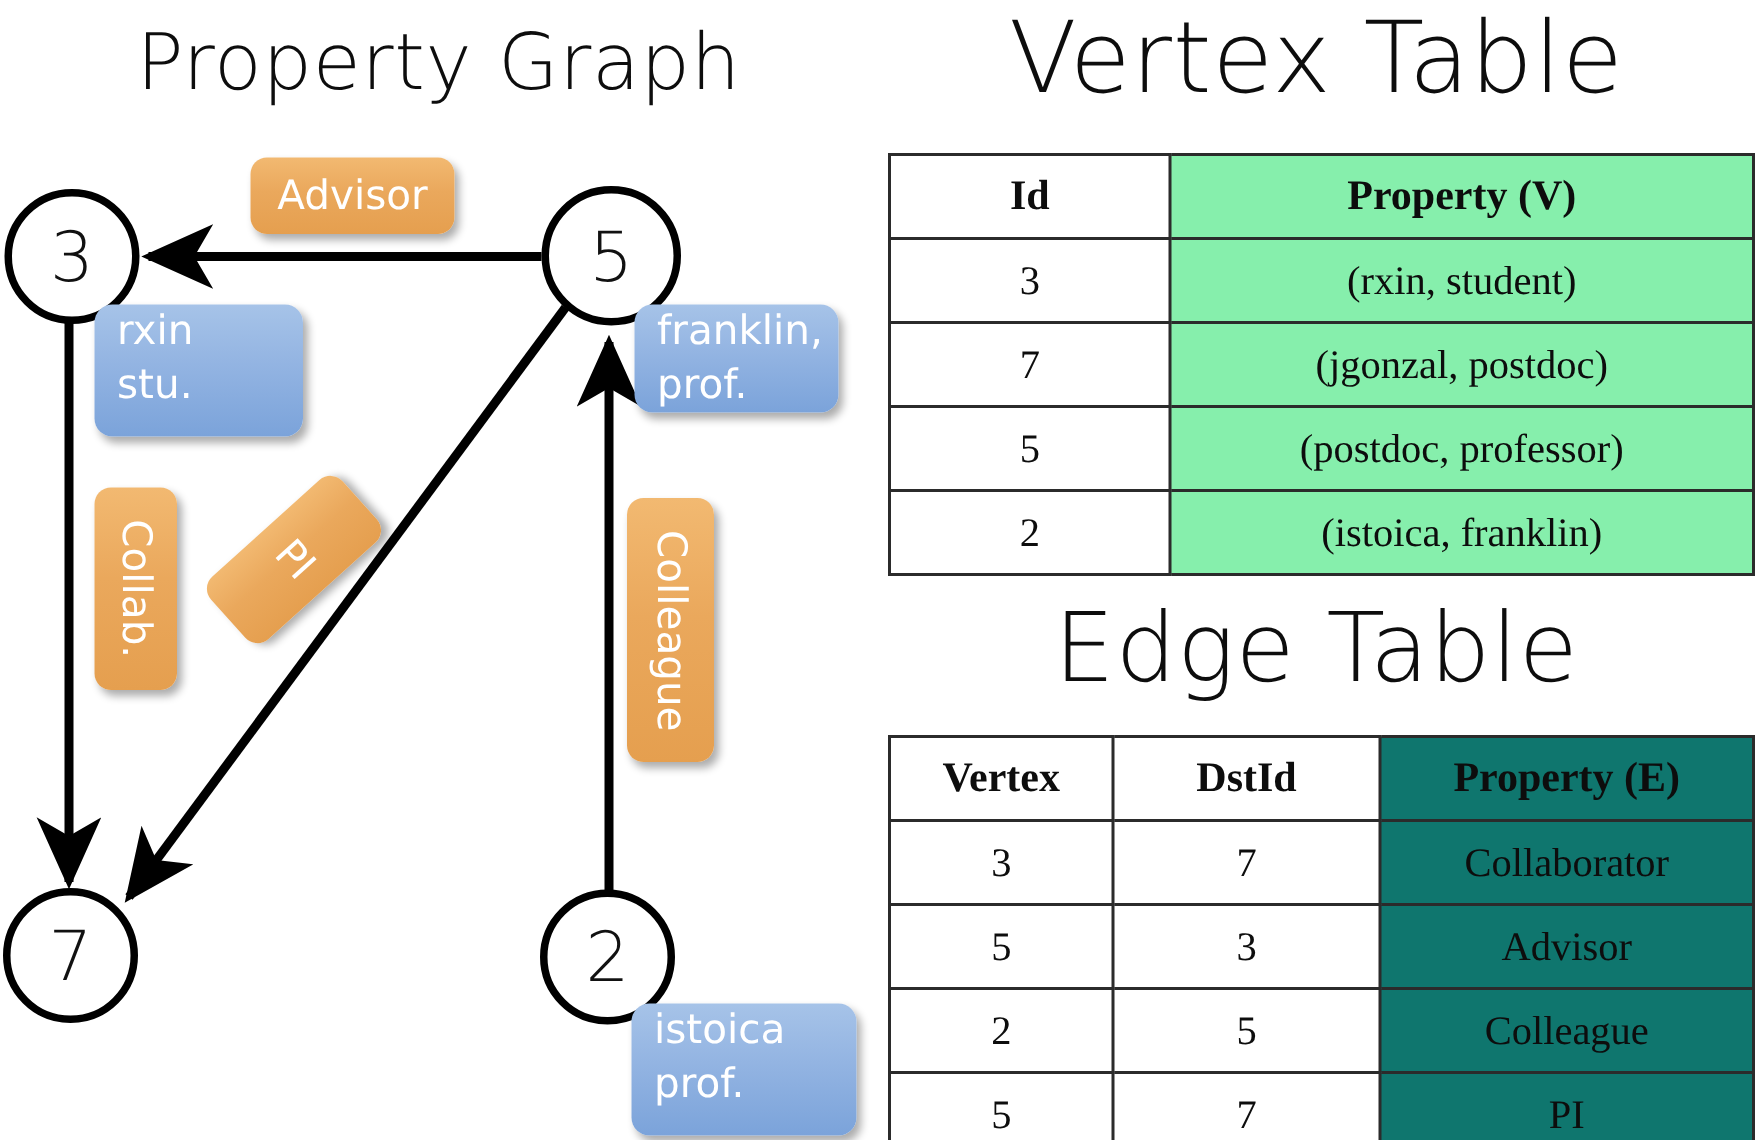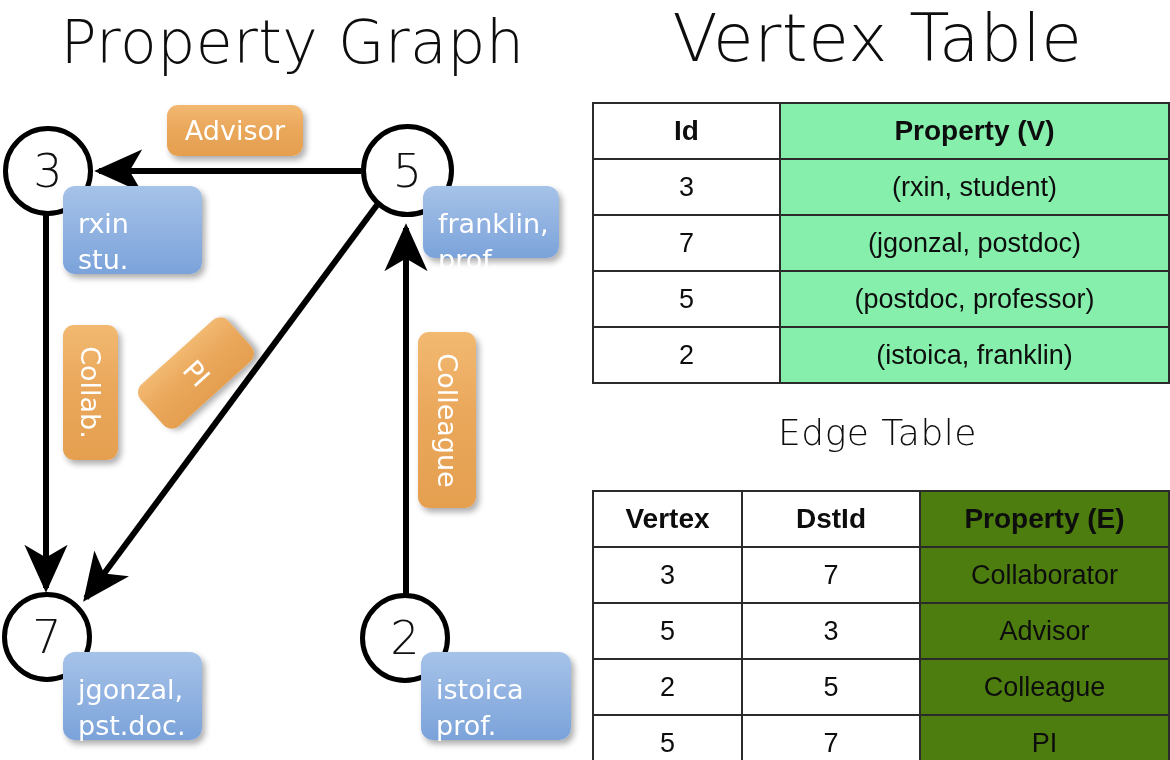--- a/index.html
+++ b/index.html
@@ -22,35 +22,35 @@
     font-family: "DejaVu Sans", sans-serif;
     font-weight: 300;
     color: #0d0d0d;
     letter-spacing: 0.5px;
     white-space: nowrap;
   }
   #title-property-graph {
     left: 0; top: 12px;
     width: 585px;
     text-align: center;
-    font-size: 60px;
+    font-size: 52px;
     line-height: 60px;
   }
   #title-vertex-table {
     left: 585px; top: 10px;
     width: 585px;
     text-align: center;
     font-size: 66px;
     line-height: 58px;
   }
   #title-edge-table {
     left: 585px; top: 404px;
     width: 585px;
     text-align: center;
-    font-size: 36px;
+    font-size: 64px;
     line-height: 58px;
   }
 
   
   #graph-panel {
     position: absolute;
     left: 0; top: 0;
     width: 585px; height: 760px;
   }
   #graph-edges {
@@ -77,24 +77,25 @@
 
   .vprop {
     position: absolute;
     border-radius: 12px;
     background: linear-gradient(180deg, #a6c3e8 0%, #93b4e2 45%, #7ba3da 100%);
     box-shadow: 3px 4px 6px rgba(0,0,0,0.33);
     color: #ffffff;
     font-family: "DejaVu Sans", sans-serif;
     font-size: 27px;
     line-height: 36px;
-    padding: 20px 0 0 15px;
+    padding: 0 0 0 15px;
     box-sizing: border-box;
     z-index: 5;
     white-space: pre-line;
+    margin-top: 17px;
   }
 
   .elabel {
     position: absolute;
     border-radius: 11px;
     background: linear-gradient(180deg, #f2b971 0%, #eaa85c 45%, #e59f4f 100%);
     box-shadow: 3px 4px 6px rgba(0,0,0,0.33);
     color: #ffffff;
     font-family: "DejaVu Sans", sans-serif;
     font-size: 27px;
@@ -112,36 +113,36 @@
 
   
   .tbl {
     position: absolute;
     border-collapse: collapse;
     table-layout: fixed;
   }
   .tbl td, .tbl th {
     border: 2px solid #2b2b2b;
     text-align: center;
-    font-family: Liberation Sans, sans-serif;
+    font-family: Liberation Serif, serif;
     font-weight: 300;
     font-size: 27px;
     color: #0d0d0d;
     padding: 0;
     height: 54px;
     white-space: nowrap;
   }
   .tbl th {
     font-weight: 700;
     font-size: 28px;
   }
   .hdr-plain { background: #ffffff; }
   .cell-plain { background: #ffffff; }
   .cell-vprop { background: #86efac; }
-  .cell-eprop { background: #4d7c0f; }
+  .cell-eprop { background: #0f766e; }
 
   #vertex-table { left: 592px; top: 102px; width: 576px; }
   #edge-table   { left: 592px; top: 490px; width: 576px; }
 </style>
 </head>
 <body>
 
 <div class="title" id="title-property-graph">Property Graph</div>
 <div class="title" id="title-vertex-table">Vertex Table</div>
 <div class="title" id="title-edge-table">Edge Table</div>
@@ -174,22 +175,20 @@
     <span>7</span>
   </div>
   <div class="node" style="left:360px; top:593px; width:90px; height:90px;">
     <span>2</span>
   </div>
 
   <div class="vprop" style="left:63px; top:186px; width:139px; height:88px;">rxin
 stu.</div>
   <div class="vprop" style="left:423px; top:186px; width:136px; height:72px;">franklin,
 prof.</div>
-  <div class="vprop" style="left:63px; top:652px; width:139px; height:88px;">jgonzal,
-pst.doc.</div>
   <div class="vprop" style="left:421px; top:652px; width:150px; height:88px;">istoica
 prof.</div>
 
   <div class="elabel" style="left:167px; top:105px; width:136px; height:51px;">
     <span>Advisor</span>
   </div>
 
   <div class="elabel vertical" style="left:63px; top:325px; width:55px; height:135px;">
     <span>Collab.</span>
   </div>

